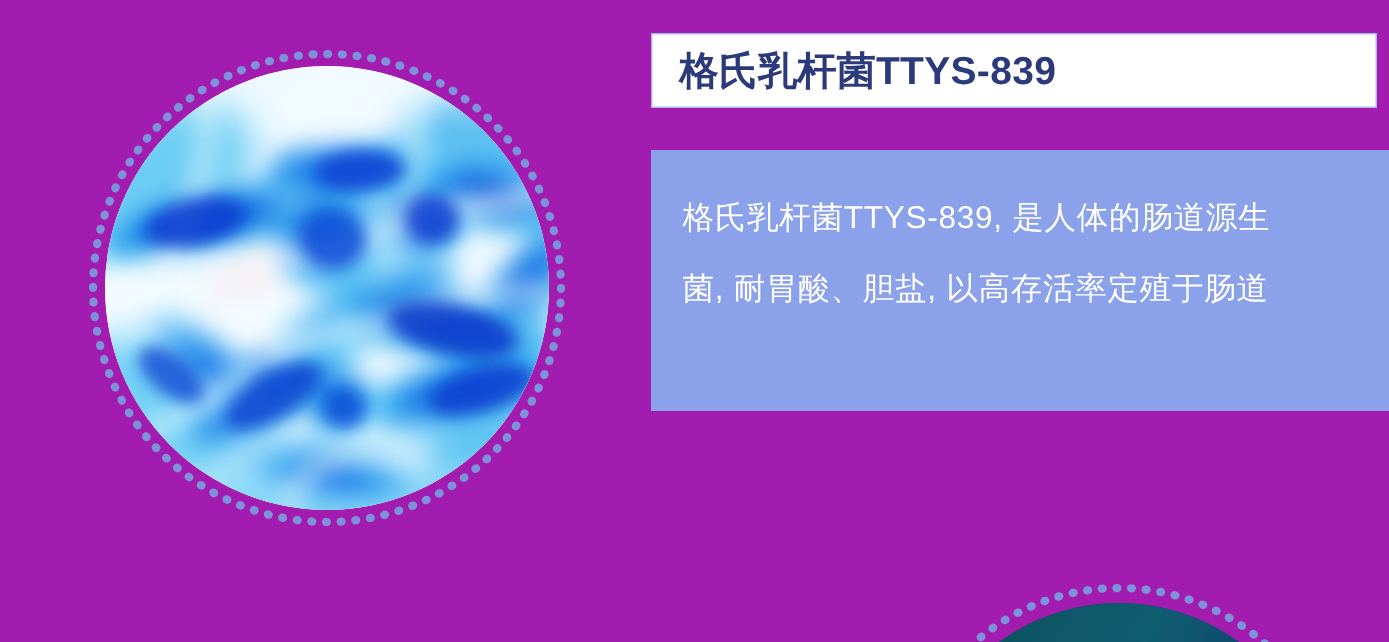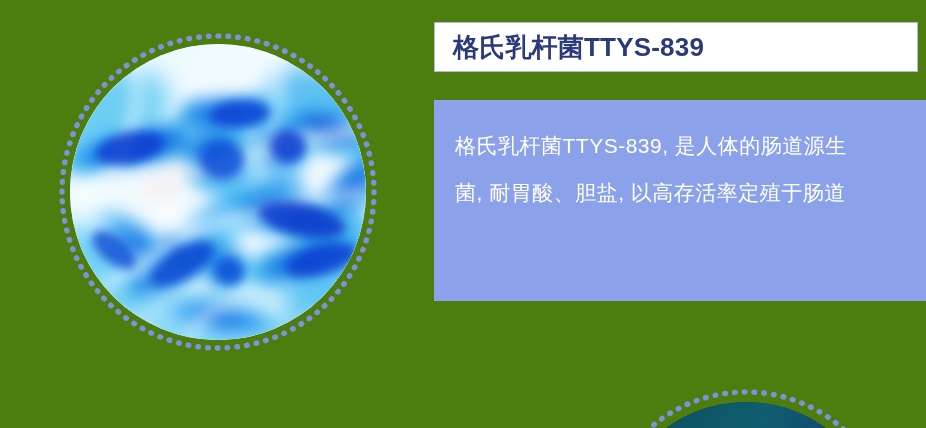--- a/index.html
+++ b/index.html
@@ -4,21 +4,21 @@
 <style>
   html, body {
     margin: 0;
     padding: 0;
     background: #ffffff;
   }
   #page {
     position: relative;
     width: 926px;
     height: 428px;
-    background: #4d7c0f;
+    background: #a21caf;
     overflow: hidden;
     font-family: "Liberation Sans", "DejaVu Sans", sans-serif;
   }
 
   
   .circle-figure {
     position: absolute;
     left: 58px;
     top: 32px;
     width: 320px;
@@ -93,21 +93,21 @@
     letter-spacing: 0.2px;
     white-space: nowrap;
   }
 
   
   .body-panel {
     position: absolute;
     left: 434px;
     top: 100px;
     width: 492px;
-    height: 201px;
+    height: 174px;
     background: #8ba2ea;
   }
   .body-text {
     position: absolute;
     left: 21px;
     top: 22px;
     width: 412px;
     font-size: 21px;
     line-height: 47px;
     color: #ffffff;

